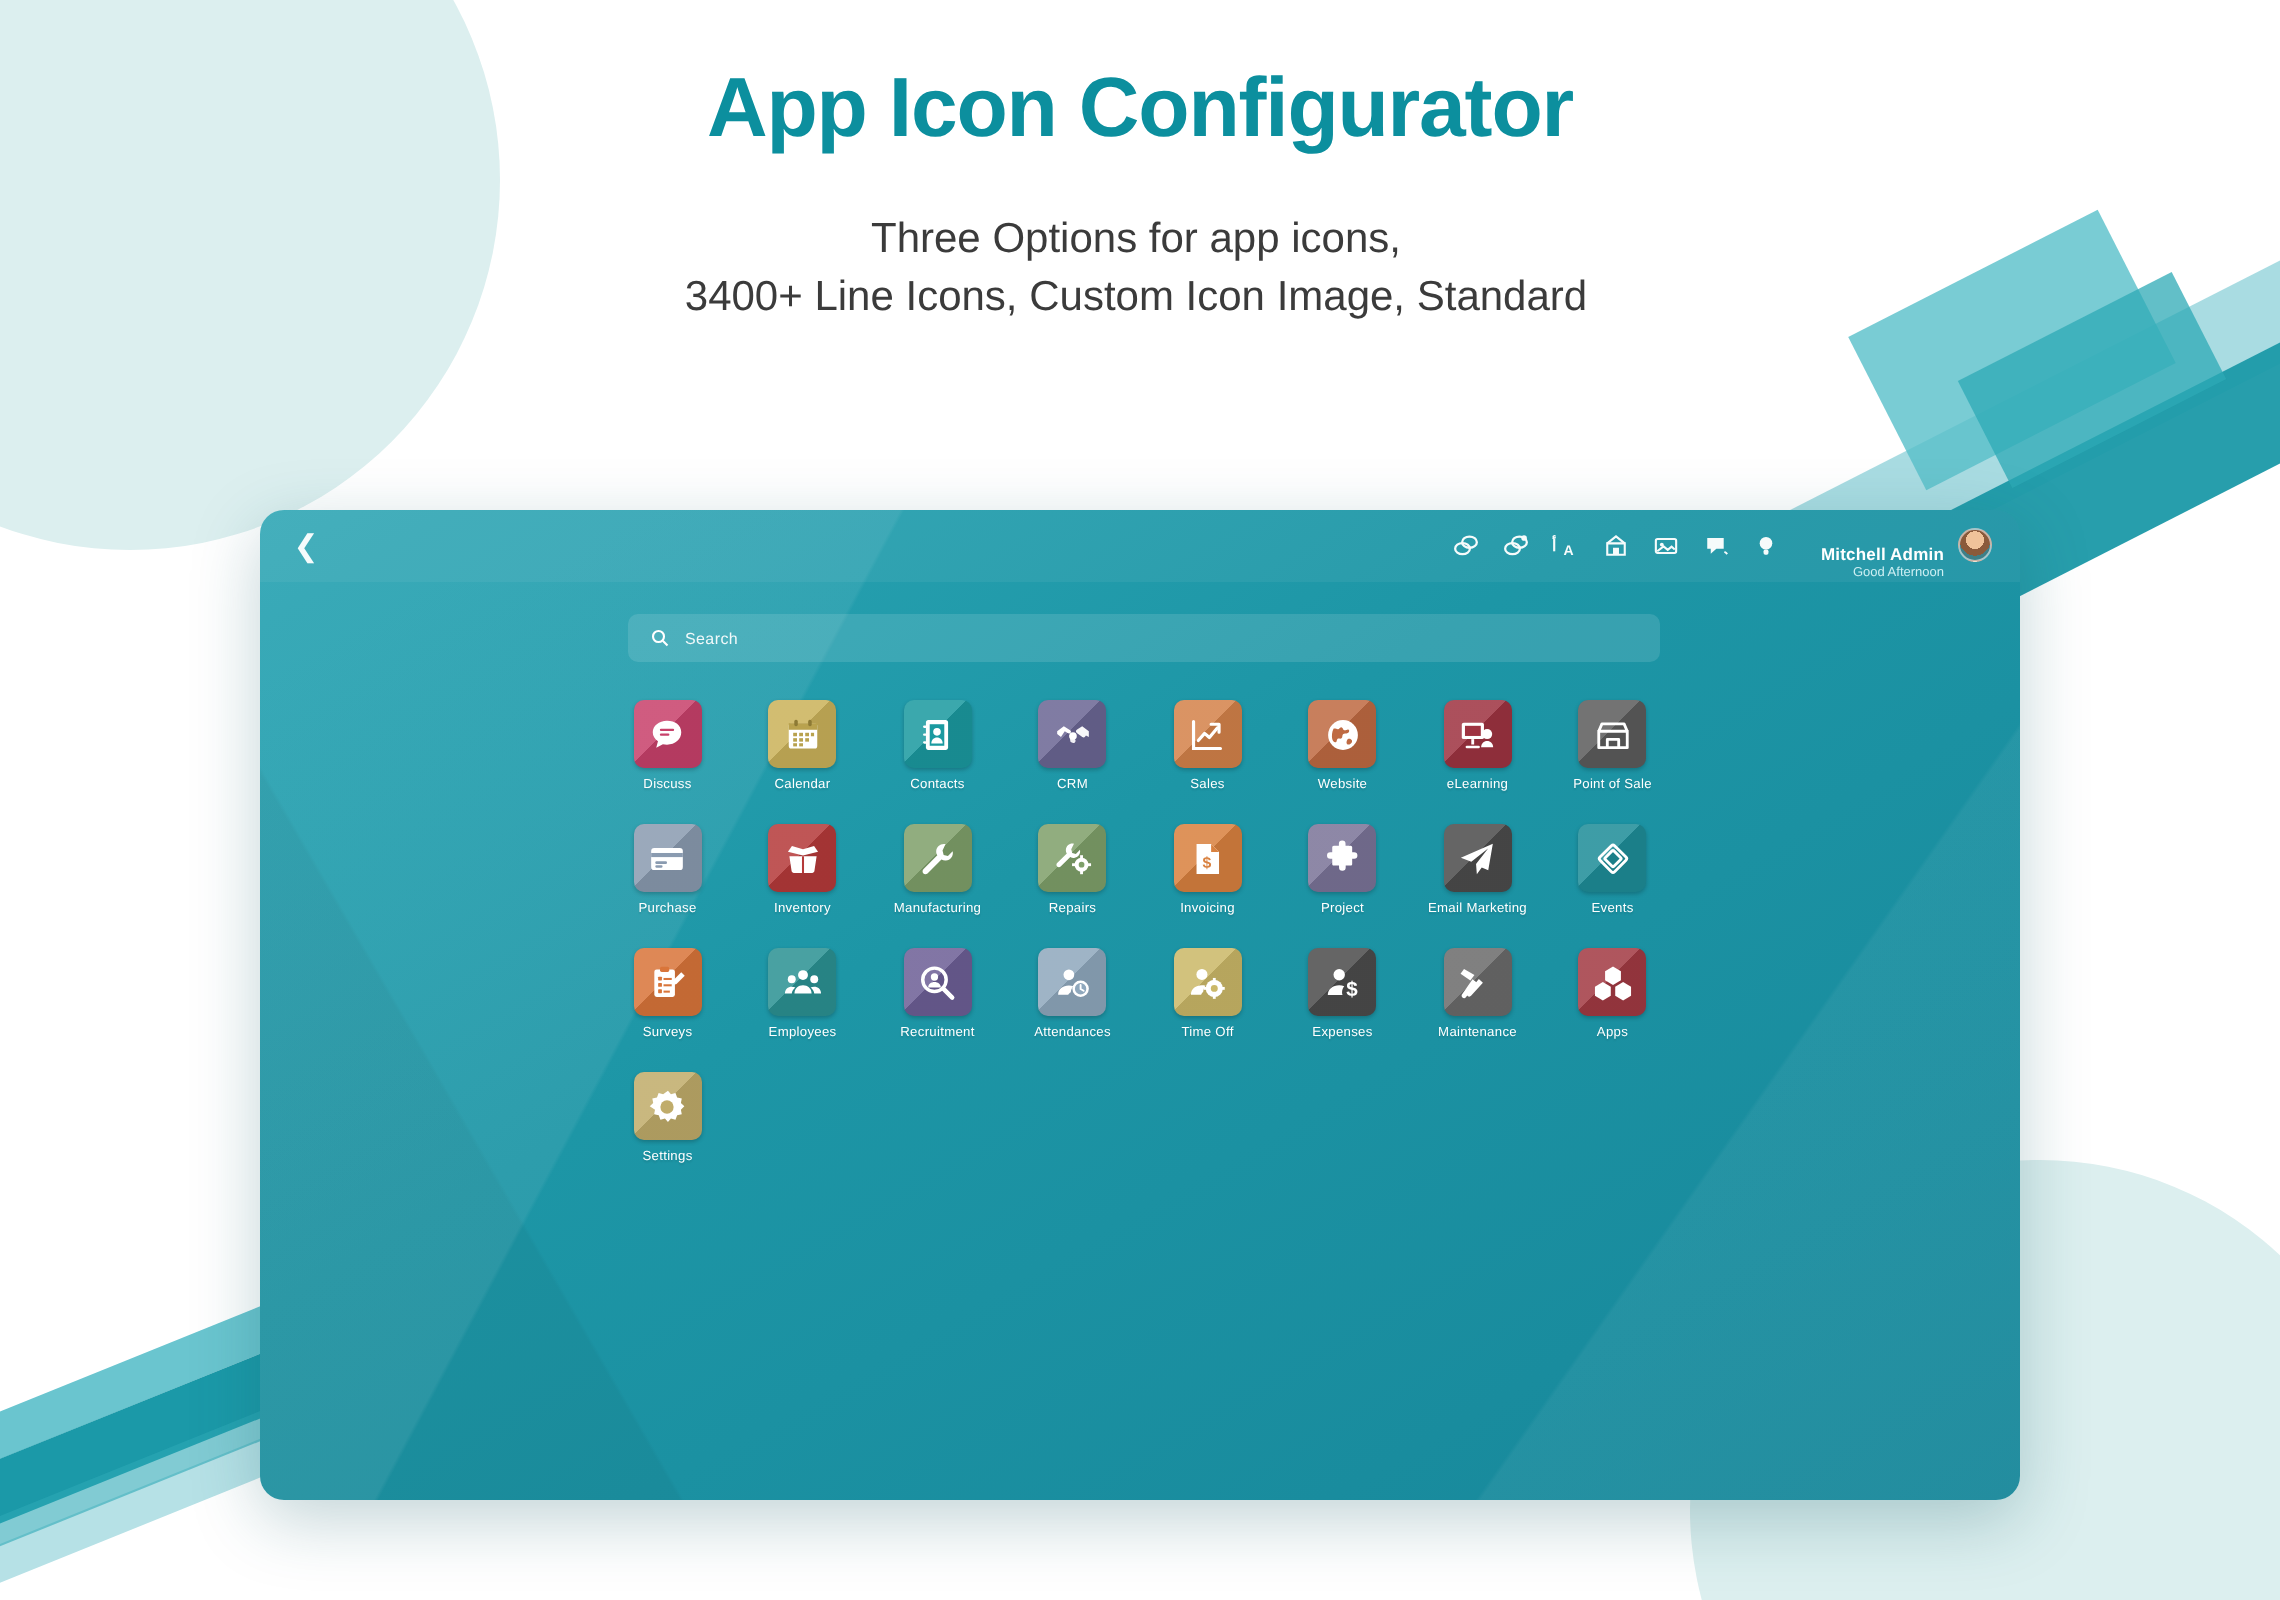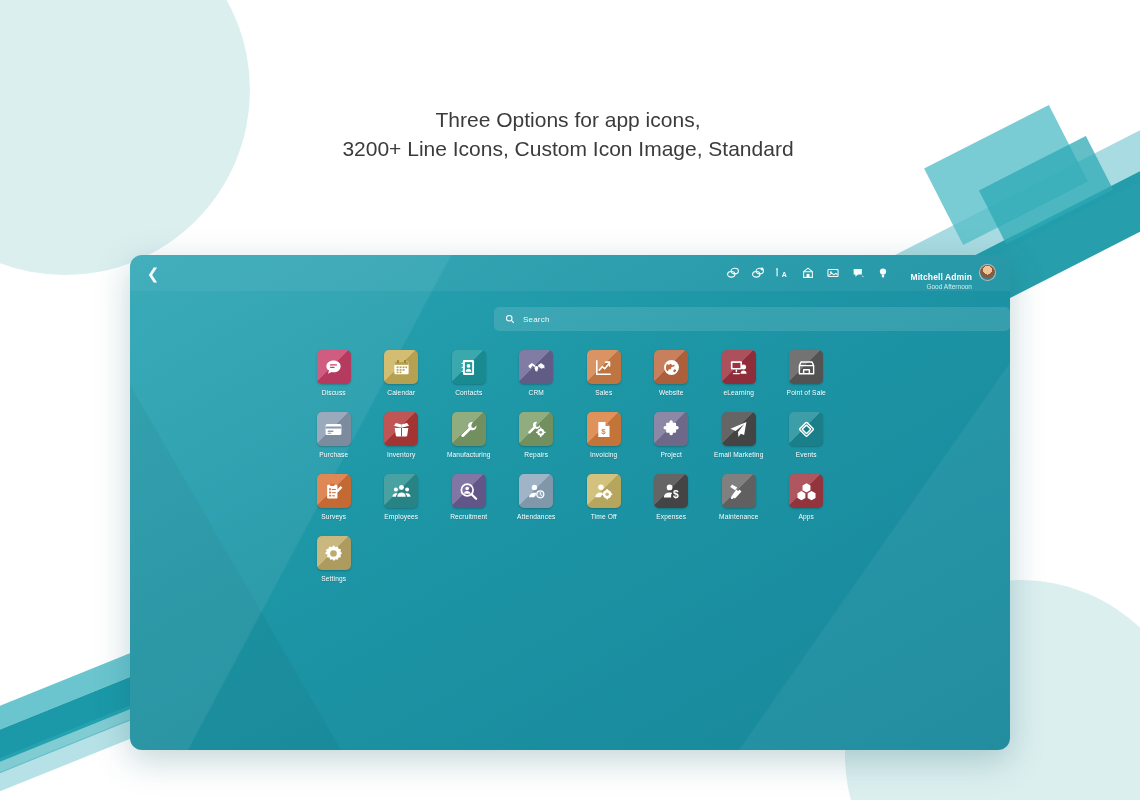--- a/index.html
+++ b/index.html
@@ -95,21 +95,21 @@
   .user-name { color:#fff; font-size:8.5px; font-weight:700; letter-spacing:.1px;margin-top:17px; }
   .user-greet { color:#cdeff3; font-size:6.5px; font-weight:400; }
   .avatar {
     width:17px; height:17px; border-radius:50%;
     background: radial-gradient(circle at 50% 34%, #f0c39a 0 36%, #8a5a3b 36% 62%, #3e7f88 62% 100%);
     border: 1.2px solid rgba(255,255,255,.55);
     position:relative; overflow:hidden; flex:none;
   }
 
   
-  .search-row { position:relative; padding: 16px 0 0 3px; display:flex; justify-content:flex-end; }
+  .search-row { position:relative; padding: 16px 0 0 3px; display:flex; justify-content:center; }
   .search-box {
     width: 516px; height: 24px; border-radius: 5px;
     background: rgba(255,255,255,.12);
     display:flex; align-items:center; gap:8px; padding: 0 11px;
     cursor:text;
   }
   .search-box .mag { width:10px; height:10px; flex:none; }
   .search-box .mag svg { display:block; }
   .search-ph { color: rgba(255,255,255,.92); font-size: 8px; letter-spacing:.2px; }
 
@@ -154,23 +154,24 @@
       <div class="tr-s3"></div>
       <div class="tr-s4"></div>
   </div>
   <div class="bl-wrap deco">
     <div class="bl-s2"></div>
       <div class="bl-s1"></div>
       <div class="bl-s3"></div>
       <div class="bl-s4"></div>
   </div>
 
+  <div class="headline">App Icon Configurator</div>
   <div class="subline">
     <div>Three Options for app icons,</div>
-    <div>3200+ Line Icons, Custom Icon Image, Standard</div>
+    <div>3400+ Line Icons, Custom Icon Image, Standard</div>
   </div>
 
   <div class="window">
     <div class="win-sheen"></div>
 
     <div class="topbar">
       <div class="back-chevron">❮</div>
 
       <div class="sys-icons">
         <span class="ic">

